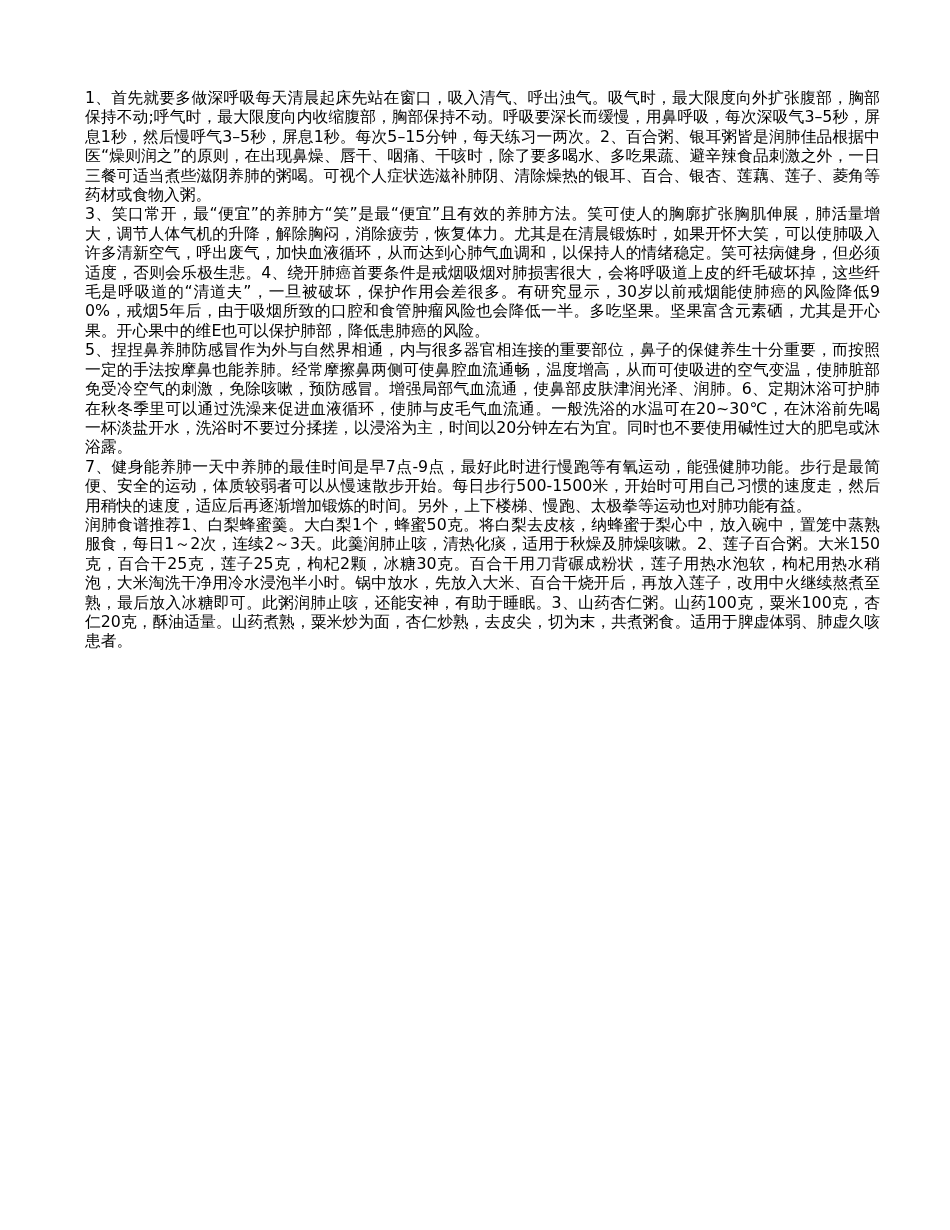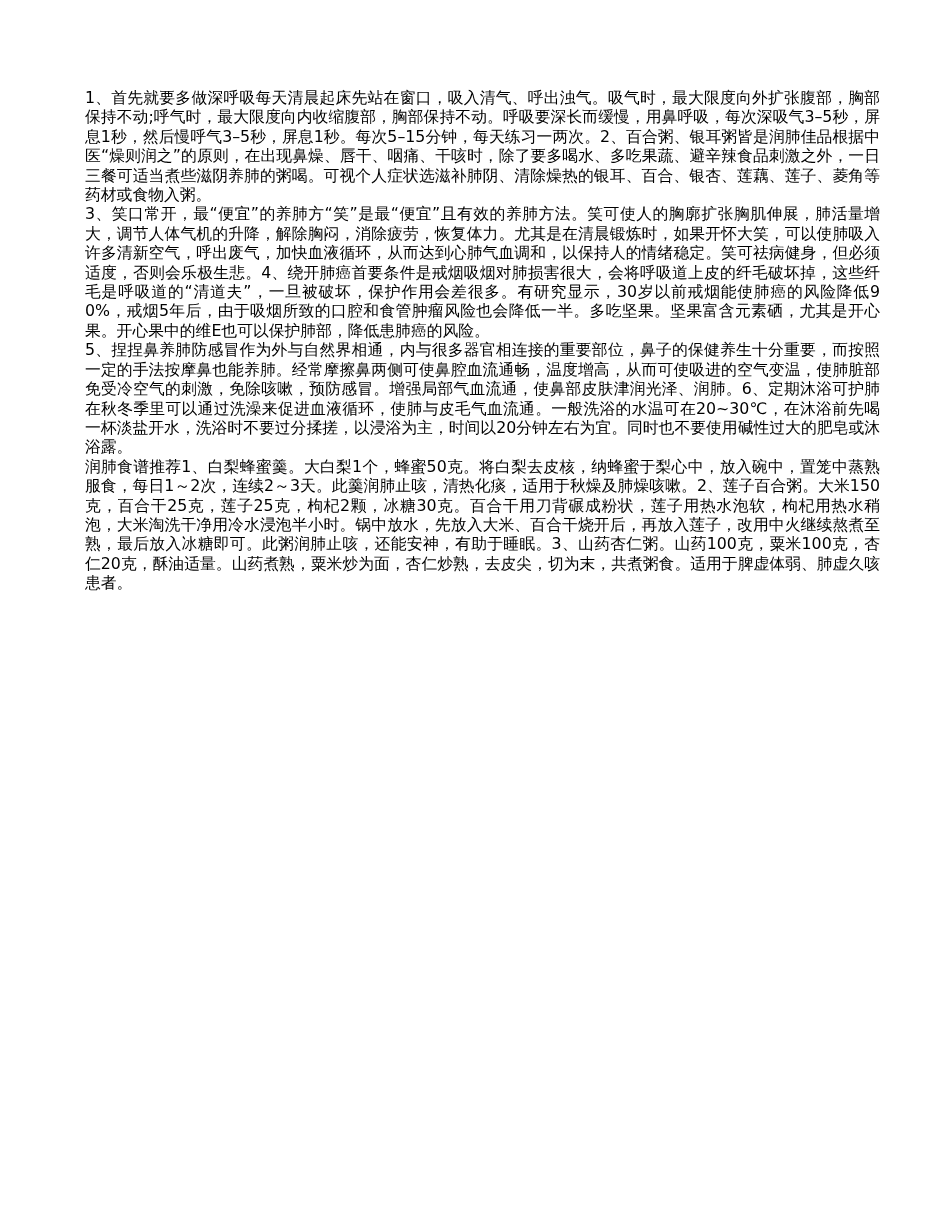--- a/index.html
+++ b/index.html
@@ -41,15 +41,16 @@
   }
 </style>
 </head>
 <body>
 
 <div class="document-page">
   <div class="text-block">
     <p>1、首先就要多做深呼吸每天清晨起床先站在窗口，吸入清气、呼出浊气。吸气时，最大限度向外扩张腹部，胸部保持不动;呼气时，最大限度向内收缩腹部，胸部保持不动。呼吸要深长而缓慢，用鼻呼吸，每次深吸气3–5秒，屏息1秒，然后慢呼气3–5秒，屏息1秒。每次5–15分钟，每天练习一两次。2、百合粥、银耳粥皆是润肺佳品根据中医“燥则润之”的原则，在出现鼻燥、唇干、咽痛、干咳时，除了要多喝水、多吃果蔬、避辛辣食品刺激之外，一日三餐可适当煮些滋阴养肺的粥喝。可视个人症状选滋补肺阴、清除燥热的银耳、百合、银杏、莲藕、莲子、菱角等药材或食物入粥。</p>
     <p>3、笑口常开，最“便宜”的养肺方“笑”是最“便宜”且有效的养肺方法。笑可使人的胸廓扩张胸肌伸展，肺活量增大，调节人体气机的升降，解除胸闷，消除疲劳，恢复体力。尤其是在清晨锻炼时，如果开怀大笑，可以使肺吸入许多清新空气，呼出废气，加快血液循环，从而达到心肺气血调和，以保持人的情绪稳定。笑可祛病健身，但必须适度，否则会乐极生悲。4、绕开肺癌首要条件是戒烟吸烟对肺损害很大，会将呼吸道上皮的纤毛破坏掉，这些纤毛是呼吸道的“清道夫”，一旦被破坏，保护作用会差很多。有研究显示，30岁以前戒烟能使肺癌的风险降低90%，戒烟5年后，由于吸烟所致的口腔和食管肿瘤风险也会降低一半。多吃坚果。坚果富含元素硒，尤其是开心果。开心果中的维E也可以保护肺部，降低患肺癌的风险。</p>
     <p>5、捏捏鼻养肺防感冒作为外与自然界相通，内与很多器官相连接的重要部位，鼻子的保健养生十分重要，而按照一定的手法按摩鼻也能养肺。经常摩擦鼻两侧可使鼻腔血流通畅，温度增高，从而可使吸进的空气变温，使肺脏部免受冷空气的刺激，免除咳嗽，预防感冒。增强局部气血流通，使鼻部皮肤津润光泽、润肺。6、定期沐浴可护肺在秋冬季里可以通过洗澡来促进血液循环，使肺与皮毛气血流通。一般洗浴的水温可在20~30℃，在沐浴前先喝一杯淡盐开水，洗浴时不要过分揉搓，以浸浴为主，时间以20分钟左右为宜。同时也不要使用碱性过大的肥皂或沐浴露。</p>
+    <p>7、健身能养肺一天中养肺的最佳时间是早7点-9点，最好此时进行慢跑等有氧运动，能强健肺功能。步行是最简便、安全的运动，体质较弱者可以从慢速散步开始。每日步行500-1500米，开始时可用自己习惯的速度走，然后用稍快的速度，适应后再逐渐增加锻炼的时间。另外，上下楼梯、慢跑、太极拳等运动也对肺功能有益。</p>
     <p>润肺食谱推荐1、白梨蜂蜜羹。大白梨1个，蜂蜜50克。将白梨去皮核，纳蜂蜜于梨心中，放入碗中，置笼中蒸熟服食，每日1～2次，连续2～3天。此羹润肺止咳，清热化痰，适用于秋燥及肺燥咳嗽。2、莲子百合粥。大米150克，百合干25克，莲子25克，枸杞2颗，冰糖30克。百合干用刀背碾成粉状，莲子用热水泡软，枸杞用热水稍泡，大米淘洗干净用冷水浸泡半小时。锅中放水，先放入大米、百合干烧开后，再放入莲子，改用中火继续熬煮至熟，最后放入冰糖即可。此粥润肺止咳，还能安神，有助于睡眠。3、山药杏仁粥。山药100克，粟米100克，杏仁20克，酥油适量。山药煮熟，粟米炒为面，杏仁炒熟，去皮尖，切为末，共煮粥食。适用于脾虚体弱、肺虚久咳患者。</p>
   </div>
 </div>
 
 </body></html>

